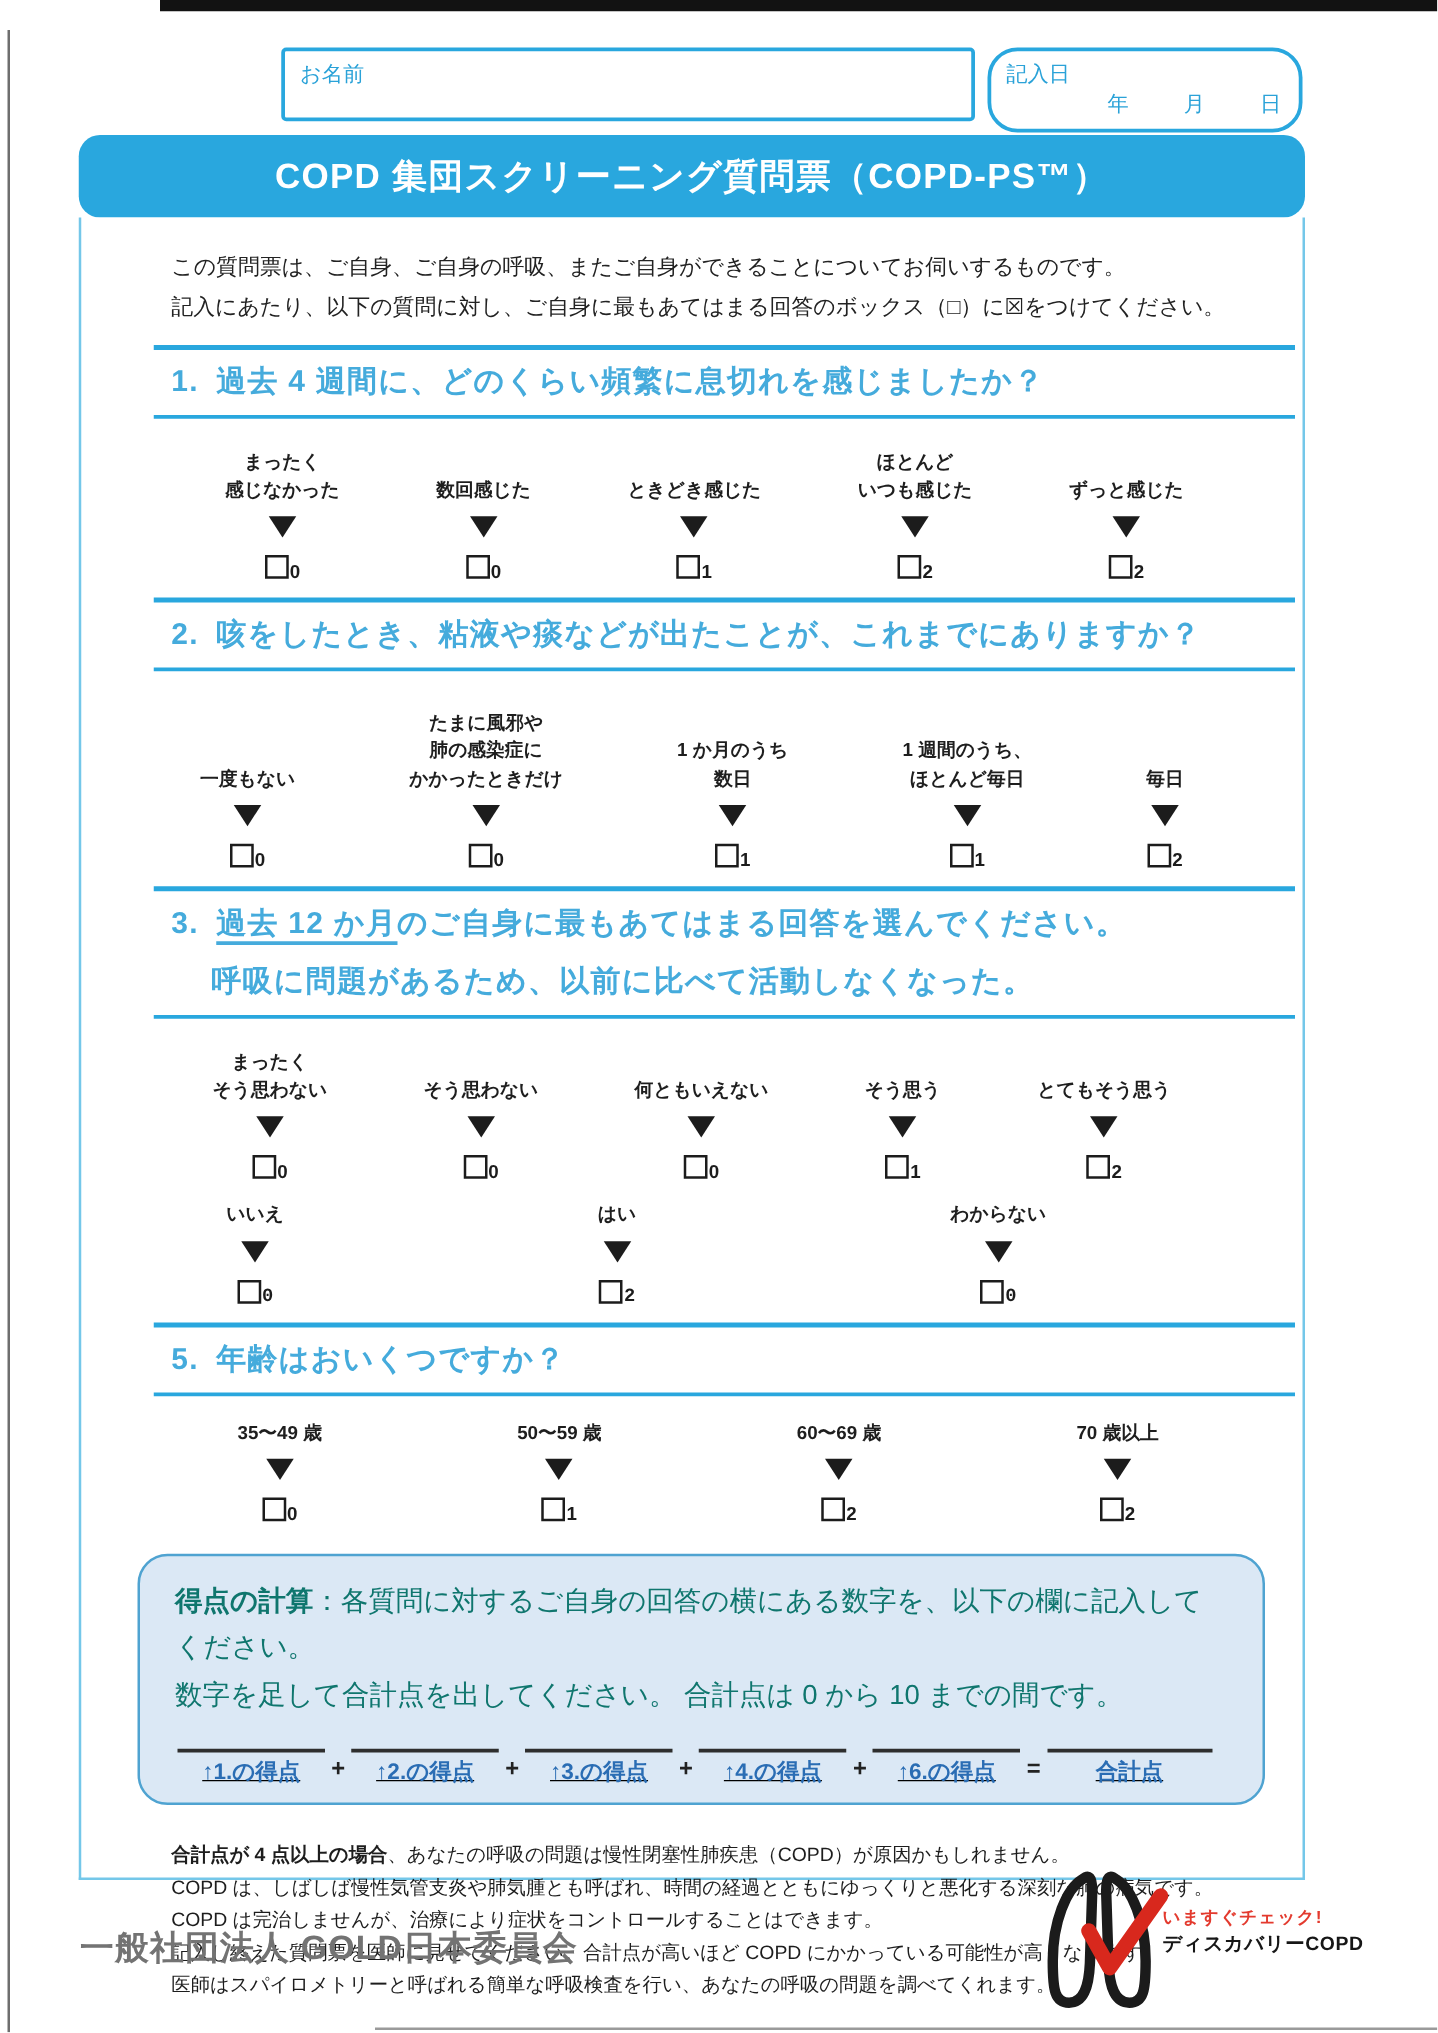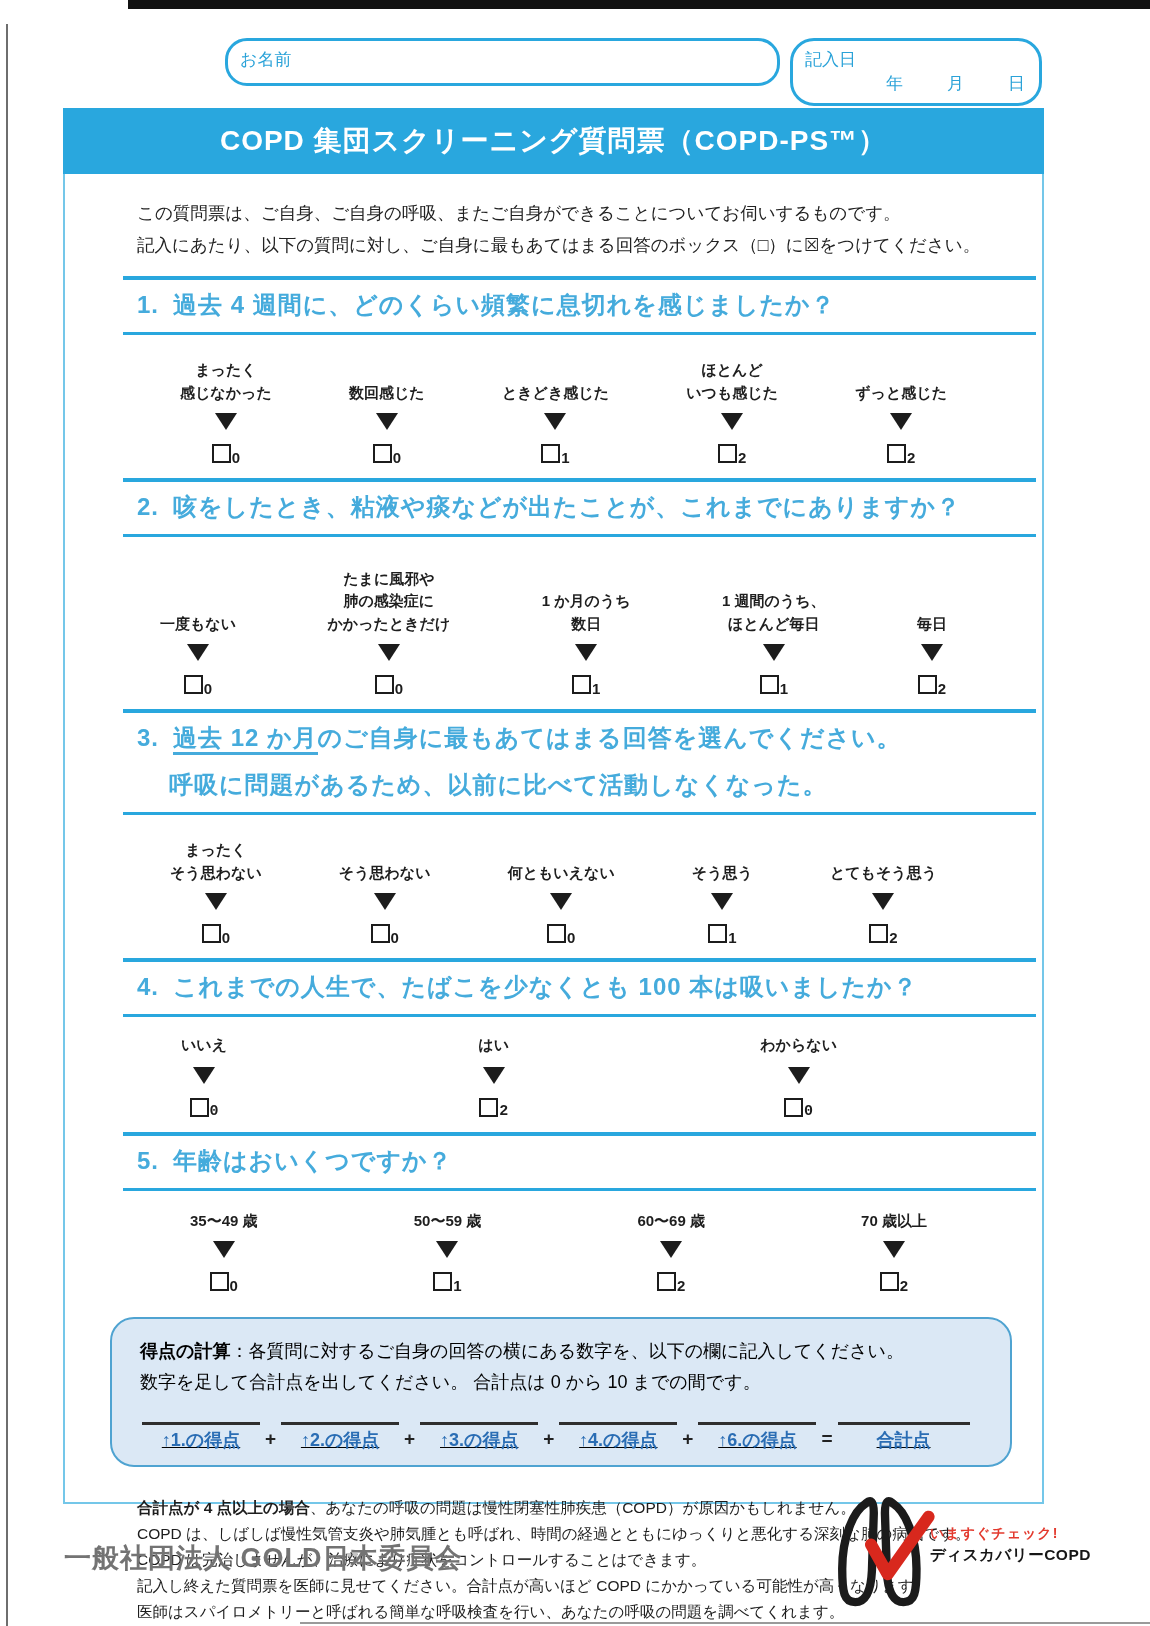--- a/index.html
+++ b/index.html
@@ -5,27 +5,27 @@
   * { margin:0; padding:0; box-sizing:border-box; }
   html,body { width:1150px; height:1626px; background:#fff; font-family:"Liberation Sans","DejaVu Sans",sans-serif; }
   .page { position:relative; width:1150px; height:1626px; background:#fff; overflow:hidden; }
 
   
   .artifact-top { position:absolute; left:128px; right:0; top:0; height:9px; background:#121212; }
   .artifact-left { position:absolute; left:6px; top:24px; bottom:0; width:2px; background:#6e6e6e; }
   .artifact-bottom { position:absolute; left:300px; right:0; bottom:2px; height:2px; background:#9a9a9a; }
 
   
-  .name-box { position:absolute; left:225px; top:38px; width:555px; height:48px; border:3px solid #29a7de; border-radius:22px; background:#fff; }
+  .name-box { position:absolute; left:225px; top:38px; width:555px; height:59px; border:3px solid #29a7de; border-radius:4px; background:#fff; }
   .date-box { position:absolute; left:790px; top:38px; width:252px; height:68px; border:3px solid #29a7de; border-radius:24px; background:#fff; }
   .box-label { position:absolute; left:12px; top:7px; color:#2aa2d8; font-size:17px; }
   .date-units { position:absolute; right:14px; bottom:8px; display:flex; gap:44px; color:#2aa2d8; font-size:17px; }
 
   
-  .title-bar { position:absolute; left:63px; top:108px; width:981px; height:66px; background:#29a7de; display:flex; align-items:center; justify-content:center; }
+  .title-bar { position:absolute; left:63px; top:108px; width:981px; height:66px; background:#29a7de; display:flex; align-items:center; justify-content:center;border-radius:17px; }
   .title-bar span { color:#fff; font-size:28px; font-weight:bold; letter-spacing:1px; }
 
   
   .main-box { position:absolute; left:63px; top:174px; width:981px; height:1330px; border:2px solid #74c7e9; border-top:none; background:#fff; }
 
   .intro { margin:24px 40px 0 72px; font-size:17.5px; line-height:1.8; color:#222; }
 
   .q-band { margin:15px 6px 0 58px; border-top:4px solid #29a7de; border-bottom:3px solid #29a7de; padding:9px 0 11px 14px; color:#45abdc; font-size:24px; font-weight:bold; letter-spacing:1px; }
   .q-num { margin-right:14px; }
   .q-em-underline { border-bottom:3px solid #45abdc; padding-bottom:1px; }
@@ -42,21 +42,21 @@
   .l2 .opt-label { min-height:57px; }
   .l3 .opt-label { min-height:86px; }
   .l1 .opt-label { min-height:29px; }
   .tri { width:0; height:0; border-left:11px solid transparent; border-right:11px solid transparent; border-top:17px solid #1c1c1c; margin-top:9px; }
   .cb { display:flex; align-items:flex-end; margin-top:11px; height:22px; }
   .cbx { display:inline-block; width:19px; height:19px; border:2px solid #1c1c1c; background:#fff; }
   .cbv { font-size:15px; font-weight:bold; color:#1c1c1c; line-height:1; margin-left:1px; transform:translateY(2px); }
 
   
   .score-panel { margin:26px 30px 0 45px; background:#dbe8f5; border:2px solid #4fa3d1; border-radius:24px; padding:17px 28px 13px 28px; }
-  .score-text { font-size:18px; line-height:1.7; color:#000000; }
+  .score-text { font-size:22px; line-height:1.7; color:#0f766e; }
   .score-text b { font-weight:bold; }
   .score-row { display:flex; align-items:flex-end; margin-top:25px; padding-left:2px; }
   .slot { display:flex; flex-direction:column; align-items:center; min-width:118px;text-decoration:underline; }
   .slot .line { align-self:stretch; border-top:3px solid #2e2e2e; margin-bottom:3px; }
   .slot .slot-label { color:#2a6db4; font-size:18px; font-weight:bold; }
   .slot-total { min-width:132px; }
   .op { font-size:19px; font-weight:bold; color:#222; margin:0 5px; padding-bottom:2px; }
 
   .results { margin:28px 40px 0 72px; font-size:15.5px; line-height:1.68; color:#1d1d1d; }
   .results b { font-weight:bold; }
@@ -271,23 +271,20 @@
             <div>とてもそう思う</div>
           </div>
         <div class="tri"></div>
         <div class="cb">
             <span class="cbx"></span>
             <span class="cbv">2</span>
           </div>
       </div>
     </div>
 
-    <div class="q-band">
-      <span class="q-num">4.</span><span>これまでの人生で</span><span>、たばこを少なくとも 100 本は吸いましたか？</span>
-    </div>
     <div class="opts opts-q4 l1">
       <div class="opt">
         <div class="opt-label">
             <div>いいえ</div>
           </div>
         <div class="tri"></div>
         <div class="cb">
             <span class="cbx"></span>
             <span class="cbv">0</span>
           </div>

